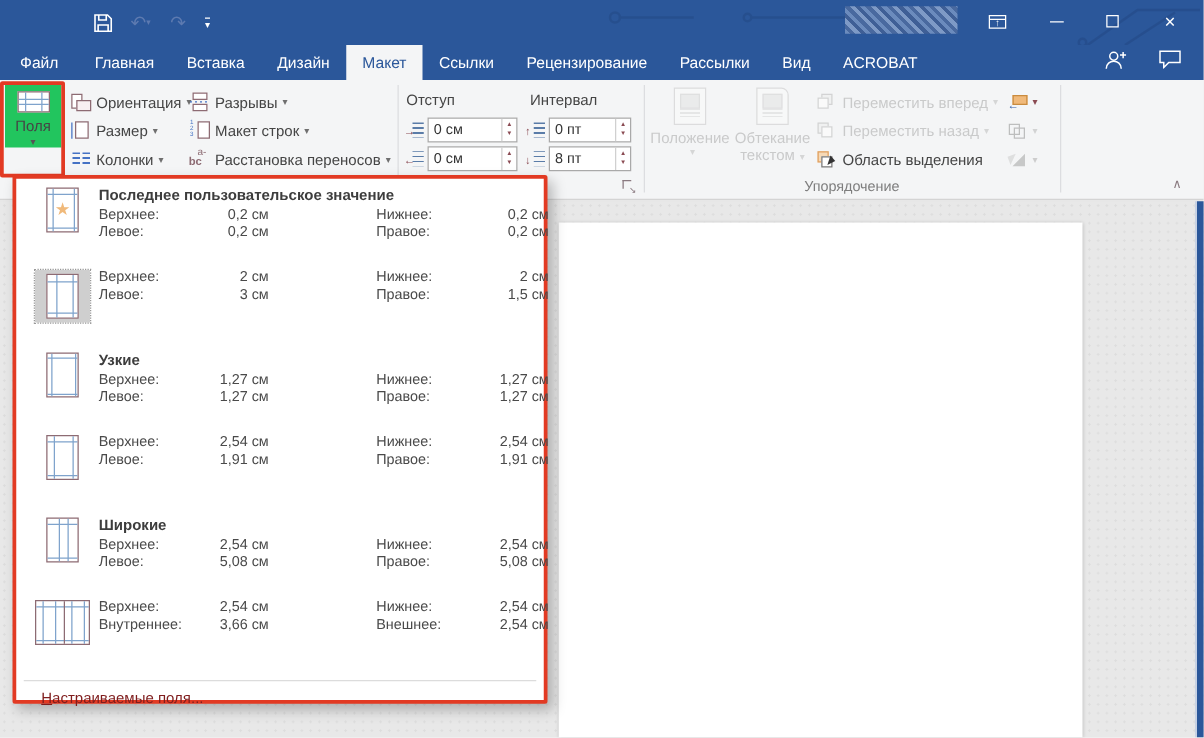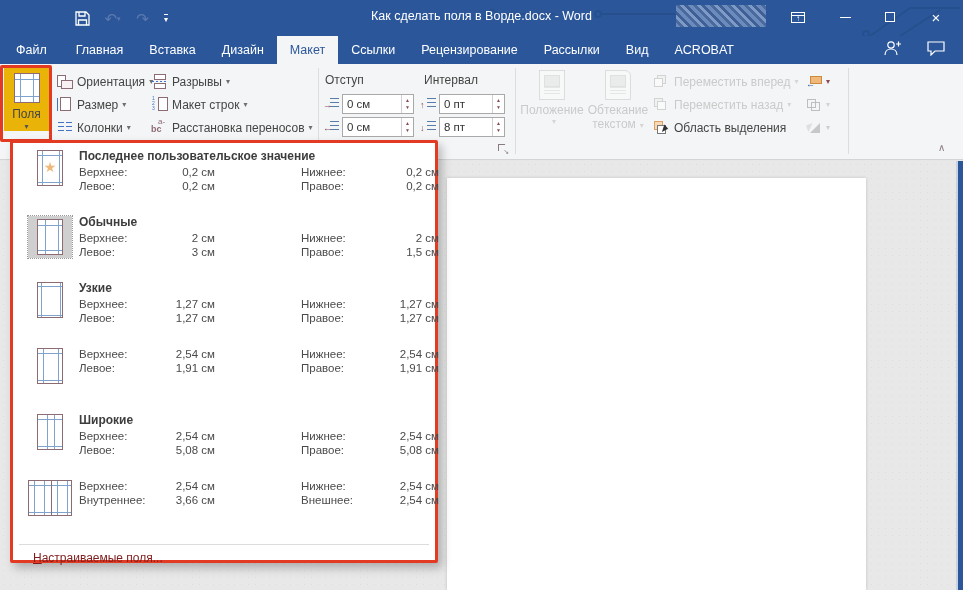--- a/index.html
+++ b/index.html
@@ -41,21 +41,21 @@
 
   
   .ribbon { left:0; top:64px; width:963px; height:96px; background:#f4f5f6; border-bottom:1px solid #d4d4d4; }
   .vsep { top:4px; width:1px; height:86px; background:#dcdde0; }
   .rtxt { font-size:12px; color:#454545; white-space:nowrap; }
   .rdis { color:#a7a7a7; }
   .caret { font-size:8px; color:#6f6f6f; margin-left:4px; }
   .caret.rdis { color:#bdbdbd; }
 
   
-  .fields-btn { left:4px; top:4px; width:45px; height:63px; background:#eab308; display:flex; flex-direction:column; align-items:center; padding-top:5px; }
+  .fields-btn { left:4px; top:4px; width:45px; height:50px; background:#22c55e; display:flex; flex-direction:column; align-items:center; padding-top:5px; }
   .fields-ic { width:26px; height:32px; background:#fff; border:1px solid #8d6b73; position:relative; }
   .fields-ic i { position:absolute; background:#7fa3cc; }
   .fields-ic .v1{left:5px;top:0;bottom:0;width:1px}.fields-ic .v2{right:5px;top:0;bottom:0;width:1px}
   .fields-ic .h1{top:5px;left:0;right:0;height:1px}.fields-ic .h2{bottom:5px;left:0;right:0;height:1px}
   .fields-lab { margin-top:4px; font-size:12px; color:#454545; }
   .fields-car { font-size:8px; color:#555; margin-top:1px; }
   .ann { border:3px solid #e23a23; border-radius:2px; pointer-events:none; }
 
   .rrow { display:flex; align-items:center; height:23px; }
   .colgrp { display:flex; flex-direction:column; justify-content:flex-start; gap:0; }
@@ -167,21 +167,20 @@
       </span>
       <span class="ic undoredo g-dis">
           <span>↶</span>
           <span style="font-size:7px">▾</span>
         </span>
       <span class="ic undoredo g-dis">
           <span>↷</span>
         </span>
       <span class="qat-caret"><span>▾</span></span>
     </div>
-    <div class="abs title-text">Как сделать поля в Ворде.docx - Word</div>
     <div class="abs blurbox"></div>
     <div class="abs winbtn" style="left:778px">
         <span class="ribopt-box"></span>
       </div>
     <div class="abs winbtn" style="left:825px">
         <span class="mini-bar"></span>
       </div>
     <div class="abs winbtn" style="left:870px">
         <span class="maxi-box"></span>
       </div>
@@ -390,20 +389,21 @@
           <span class="caret rdis">▾</span>
       </div>
       <div class="rrow" style="opacity:.7">
         <span class="rotate-ic"></span>
           <span class="caret rdis">▾</span>
       </div>
     </div>
 
     <div class="abs vsep" style="left:848px"></div>
 
+    <div class="abs grp-label-row" style="left:515px;width:333px">Упорядочение</div>
     <div class="abs chev" style="left:938px;top:78px">∧</div>
   </div>
 
   <div class="abs docarea"></div>
   <div class="abs page"></div>
   <div class="abs win-edge"></div>
 
   <div class="abs menu">
     <div id="menu-items-host">
   <div class="mitem">
@@ -438,21 +438,20 @@
             <div class="sel-bg">
               <div class="mp" style="width: 26px;">
                 <i class="vl" style="left: 7px;"></i>
                 <i class="vl" style="left: 20px;"></i>
                 <i class="hl" style="top: 5px;"></i>
                 <i class="hl" style="top: 30px;"></i>
               </div>
             </div>
           </div>
     <div class="mbody">
-      <div class="mtitle">Обычные</div>
       <div class="mgrid">
               <span class="lab">Верхнее:</span>
               <span class="val">2 см</span>
               <span></span>
               <span class="lab">Нижнее:</span>
               <span class="val">2 см</span>
               <span class="lab">Левое:</span>
               <span class="val">3 см</span>
               <span></span>
               <span class="lab">Правое:</span>

